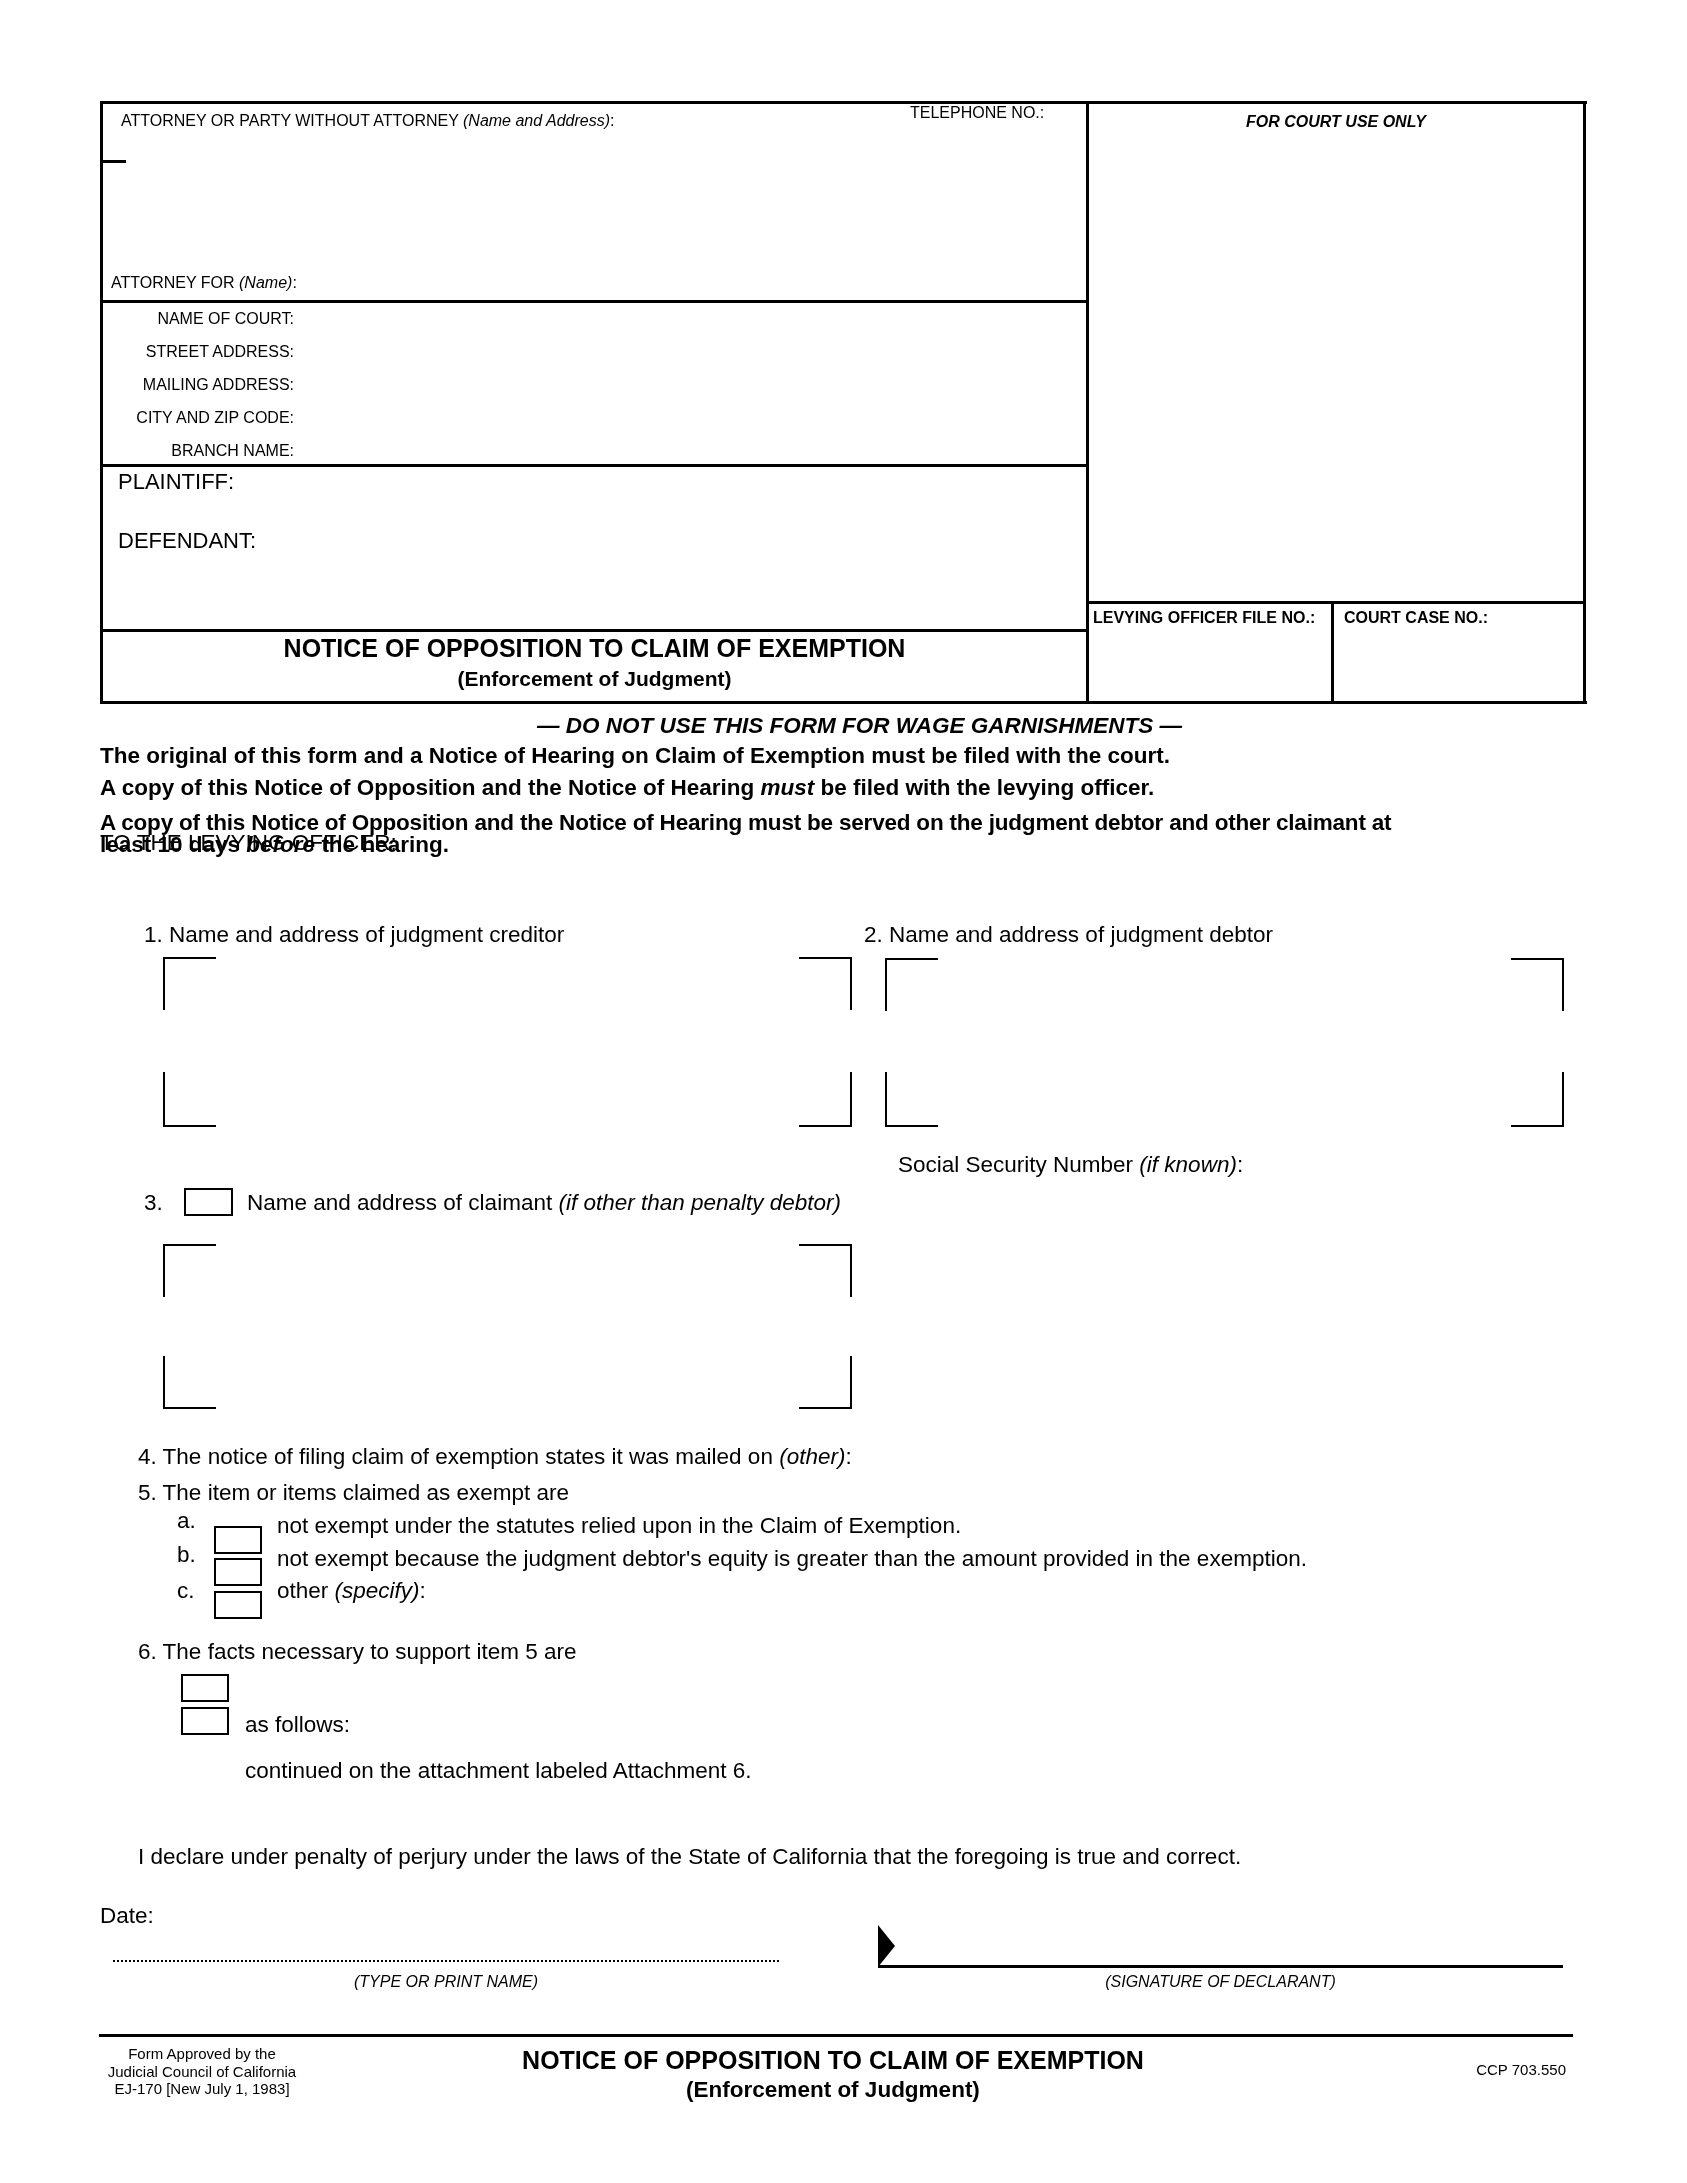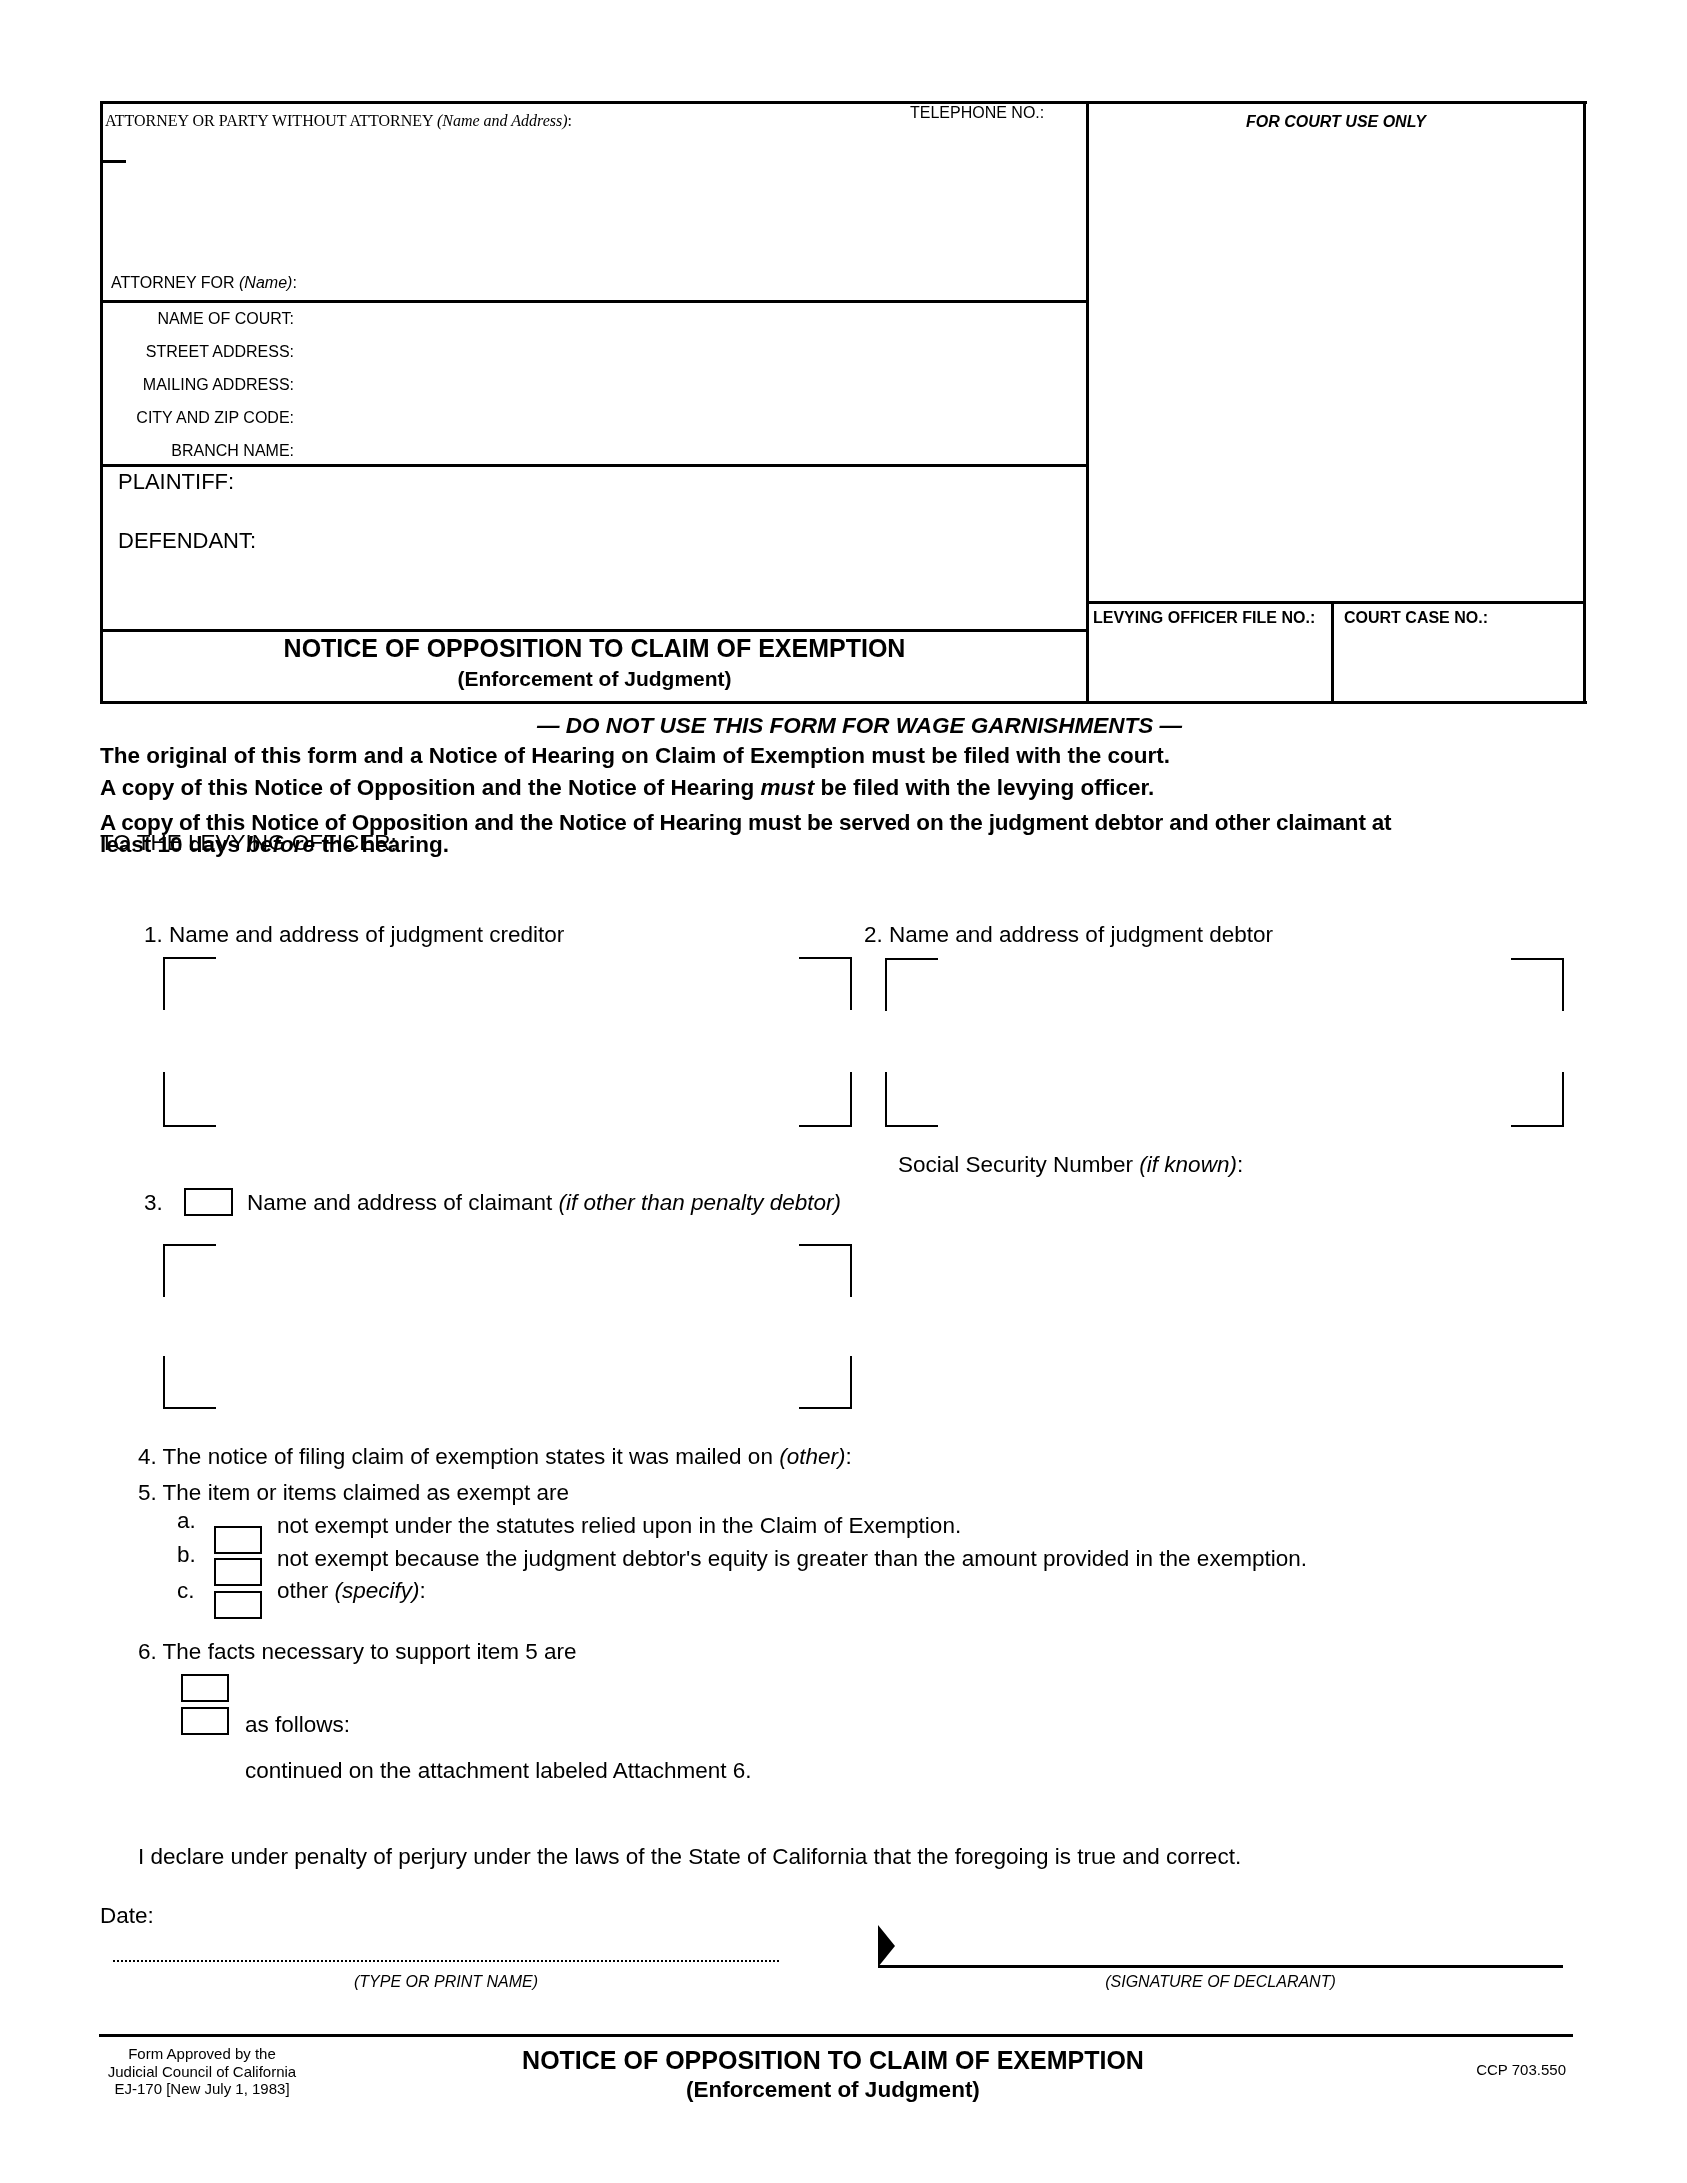--- a/index.html
+++ b/index.html
@@ -38,21 +38,21 @@
 
   <div class="line-h" style="left:100px;top:300px;width:987px;height:2.6px;"></div>
   <div class="line-h" style="left:100px;top:464px;width:987px;height:2.6px;"></div>
   <div class="line-h" style="left:100px;top:629px;width:987px;height:2.6px;"></div>
 
   <div class="line-h" style="left:1086px;top:601px;width:500px;height:3.3px;"></div>
   <div class="line-v" style="left:1331px;top:601px;width:2.6px;height:103px;"></div>
 
   <div class="line-h" style="left:101px;top:160px;width:25px;height:2.6px;"></div>
 
-  <div class="t small" style="left:105px;top:113px;font-family:Liberation Serif, serif;">
+  <div class="t small" style="left:121px;top:113px;">
     <span>ATTORNEY OR PARTY WITHOUT ATTORNEY</span>
     <span class="ital">(Name and Address)</span><span>:</span>
   </div>
   <div class="t small" style="left:910px;top:105px;">TELEPHONE NO.:</div>
   <textarea class="field" style="left: 132px; top: 165px; width: 926px; height: 99px; resize: none;"></textarea>
   <input class="field" style="left: 913px; top: 136px; width: 165px; height: 24px;">
 
   <div class="t small" style="left:111px;top:275px;">
     <span>ATTORNEY FOR</span>
     <span class="ital">(Name)</span><span>:</span>

